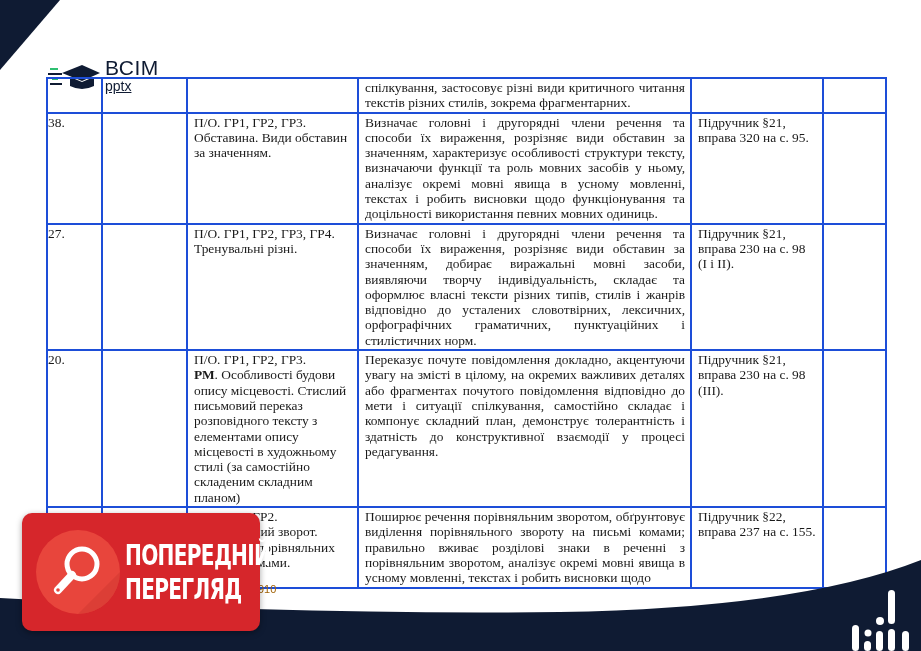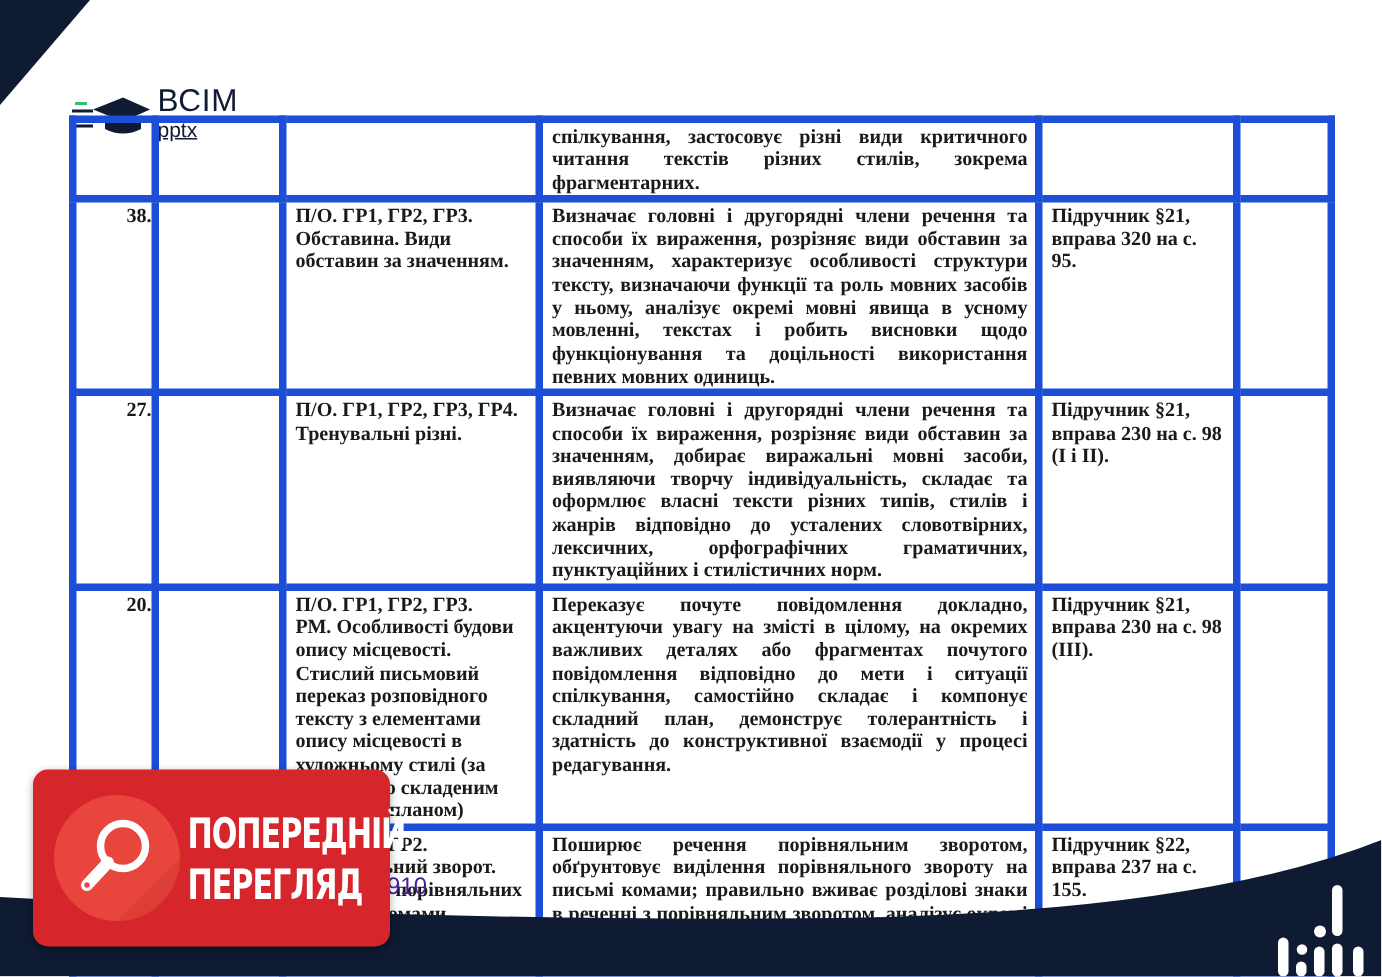--- a/index.html
+++ b/index.html
@@ -6,31 +6,31 @@
     body { width:921px; height:651px; position:relative; overflow:hidden; background:#ffffff;
       font-family: "Liberation Serif", "DejaVu Serif", serif; color:#1a1a1a; }
     .corner-tl { position:absolute; left:0; top:0; width:0; height:0;
       border-top:70px solid #0f1b33; border-right:60px solid transparent; }
     .logo { position:absolute; left:48px; top:22px; display:flex; align-items:flex-end;margin-top:35px; }
     .logo svg { width:54px; height:34px; }
     .logo-text { margin-left:3px; line-height:1; font-family:"Liberation Sans","DejaVu Sans",sans-serif; }
     .logo-main { font-size:21px; color:#0f1b33; letter-spacing:0.5px; }
     .logo-sub { font-size:14px; color:#0f1b33; margin-top:1px;text-decoration:underline; }
     table { position:absolute; left:46px; top:77px; border-collapse:collapse; table-layout:fixed; width:839px; }
-    td { border:5px solid #1d4ed8; vertical-align:top; font-size:13.4px; line-height:15.3px; padding:1px 5px 1px 6px;font-weight:bold; }
-    td.num { text-align:right; padding-left:0; padding-right:0; }
+    td { border:2px solid #1d4ed8; vertical-align:top; font-size:13.4px; line-height:15.3px; padding:1px 5px 1px 6px; }
+    td.num { text-align:left; padding-left:0; padding-right:0; }
     td.just { text-align:justify; }
     .footer-wave { position:absolute; left:0; top:560px; width:921px; height:91px; }
     .preview-badge { position:absolute; left:22px; top:513px; width:238px; height:118px; background:#d6262b;
       border-radius:10px; box-shadow:0 2px 6px rgba(0,0,0,0.35); display:flex; align-items:center; }
     .badge-circle { position:absolute; left:14px; top:17px; width:84px; height:84px; border-radius:50%; background:#e8453c; }
     .badge-circle svg { width:84px; height:84px; }
     .badge-text { position:absolute; left:103px; top:26px; color:#fff; font-family:"DejaVu Sans","Liberation Sans",sans-serif;
       font-weight:bold; font-size:28px; line-height:34px; letter-spacing:-1px; transform:scaleX(0.72); transform-origin:left top; white-space:nowrap; }
-    .page-num { position:absolute; left:258px; top:583px; font-family:"Liberation Sans",sans-serif; font-size:16px; color:#4c1d95; }
+    .page-num { position:absolute; left:258px; top:583px; font-family:"Liberation Sans",sans-serif; font-size:11px; color:#a16207; }
     .bars { position:absolute; left:850px; top:583px; }
   </style>
 </head>
 <body>
 
 <div class="corner-tl"></div>
 
 <div class="logo">
   <svg viewBox="0 0 54 34">
     <rect x="2" y="9" width="8" height="2" fill="#2fbf71"></rect>

